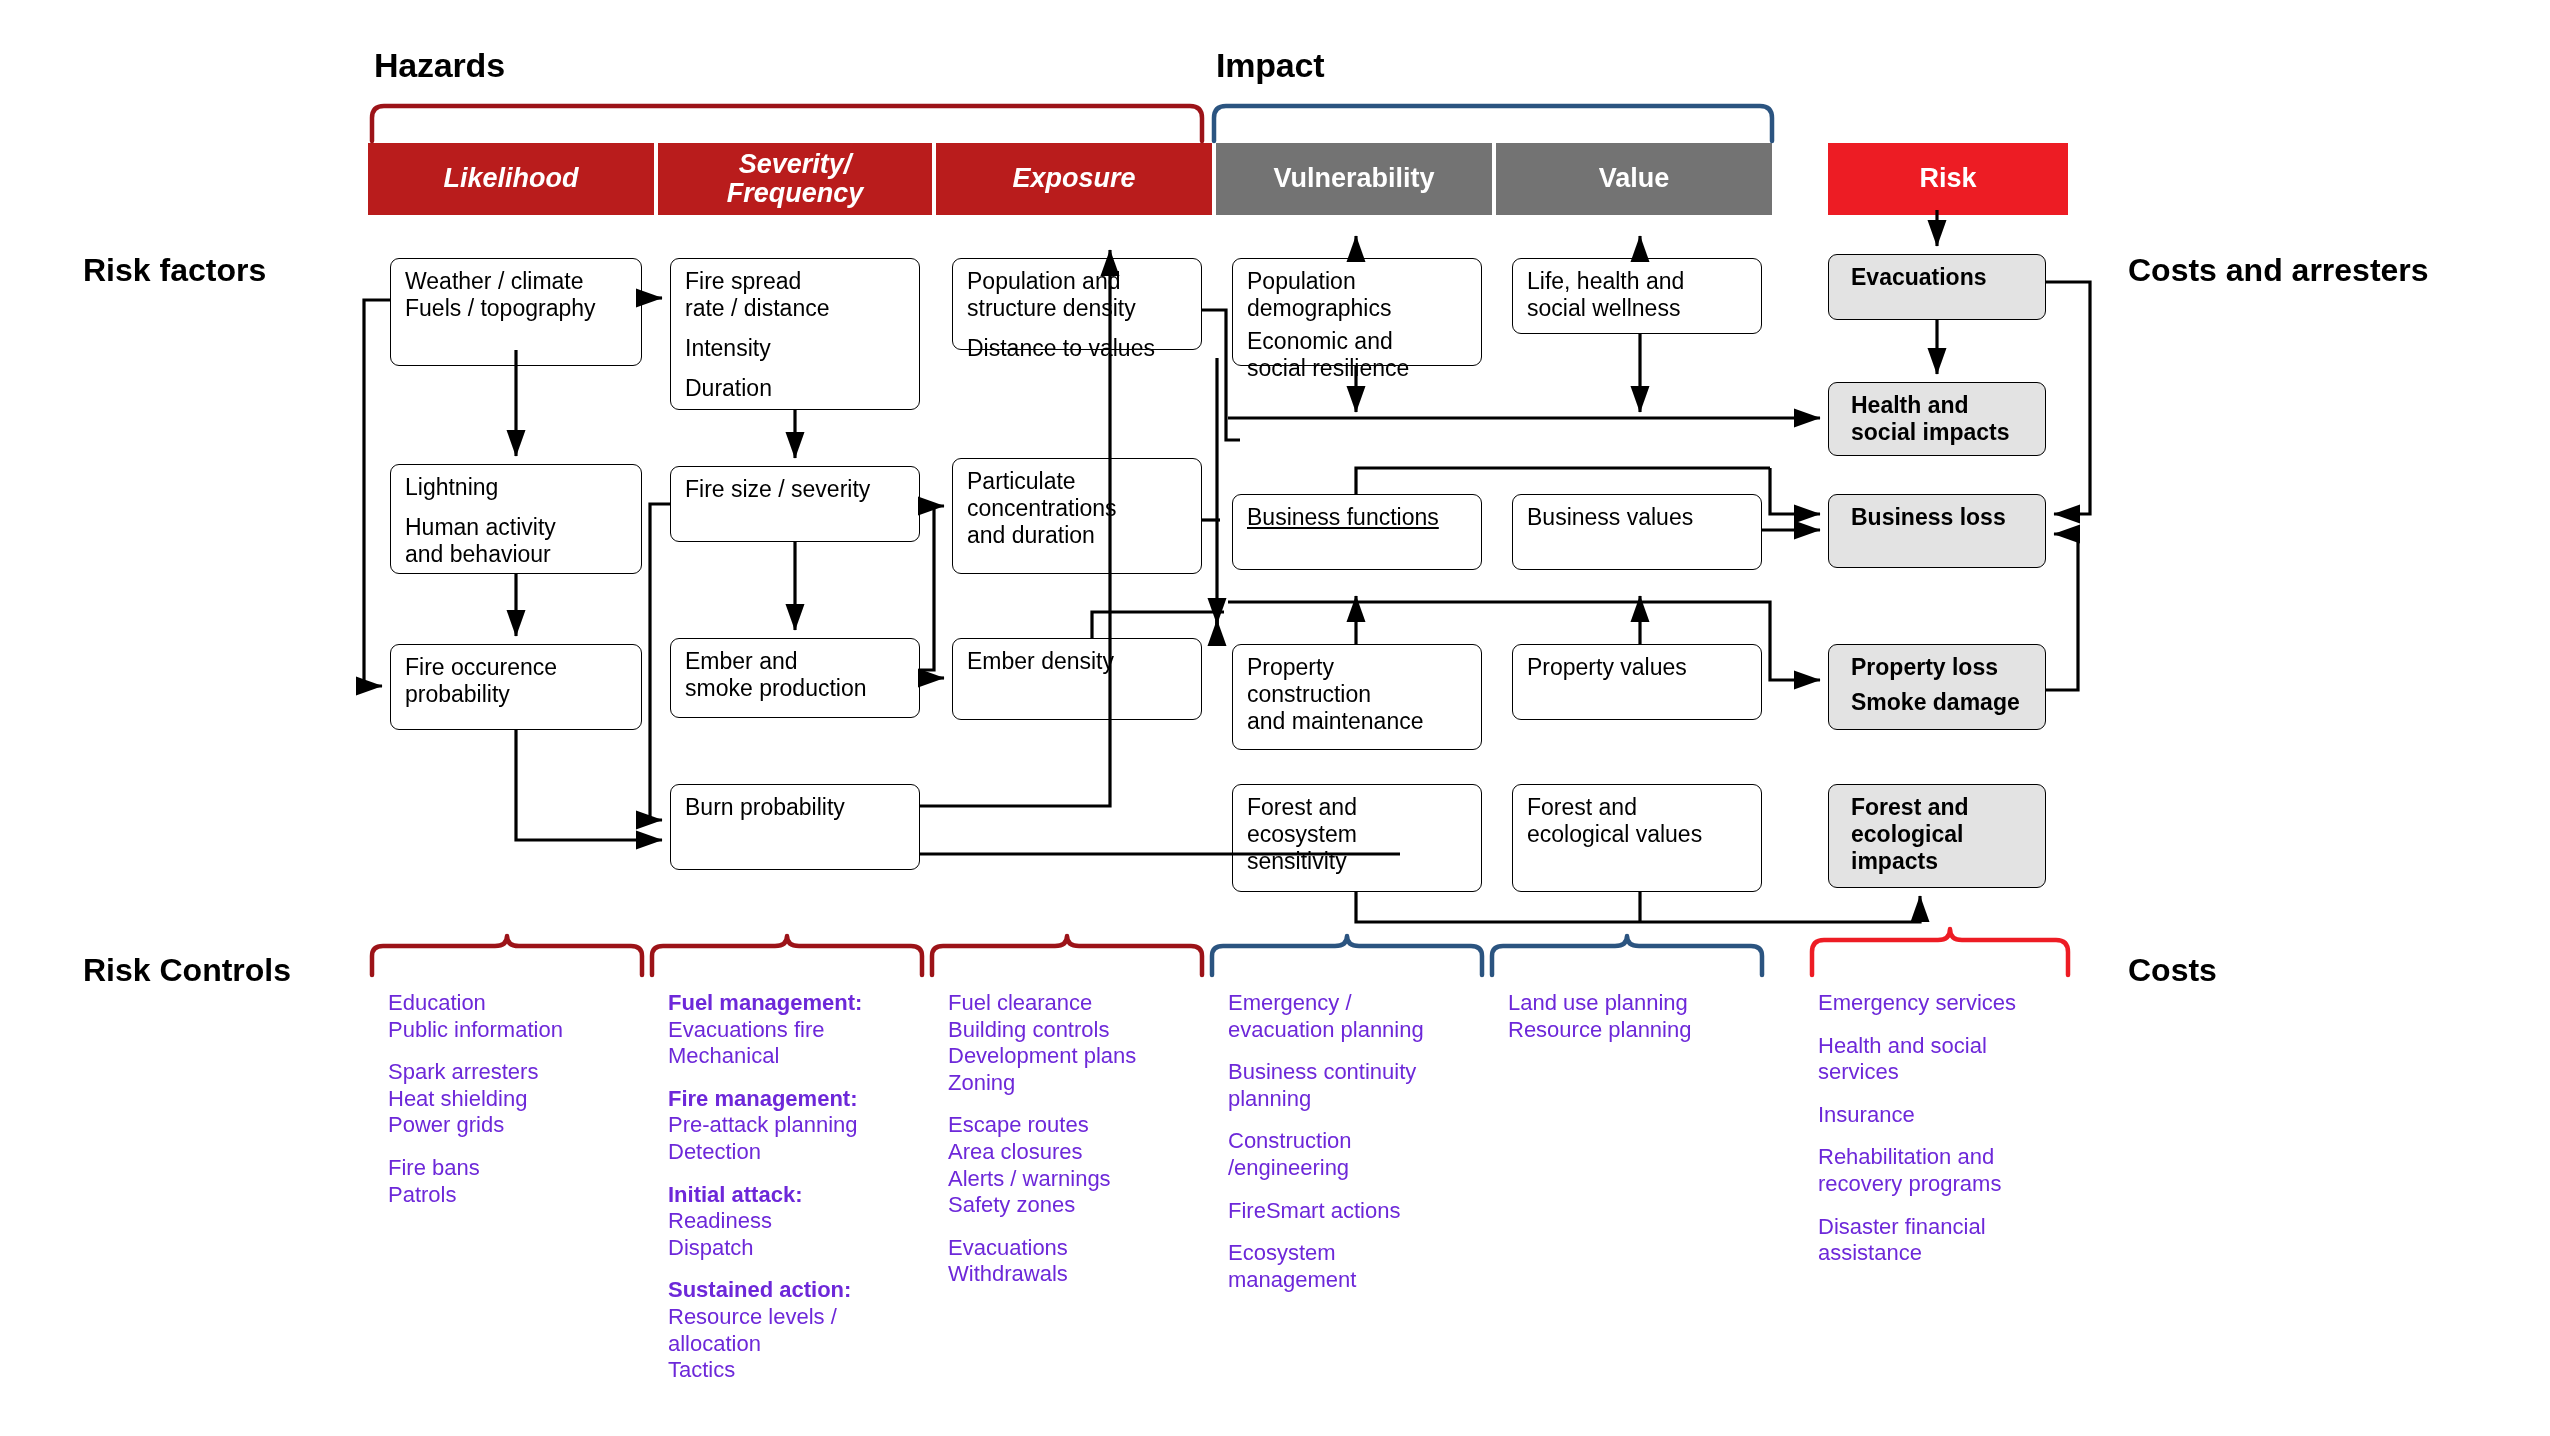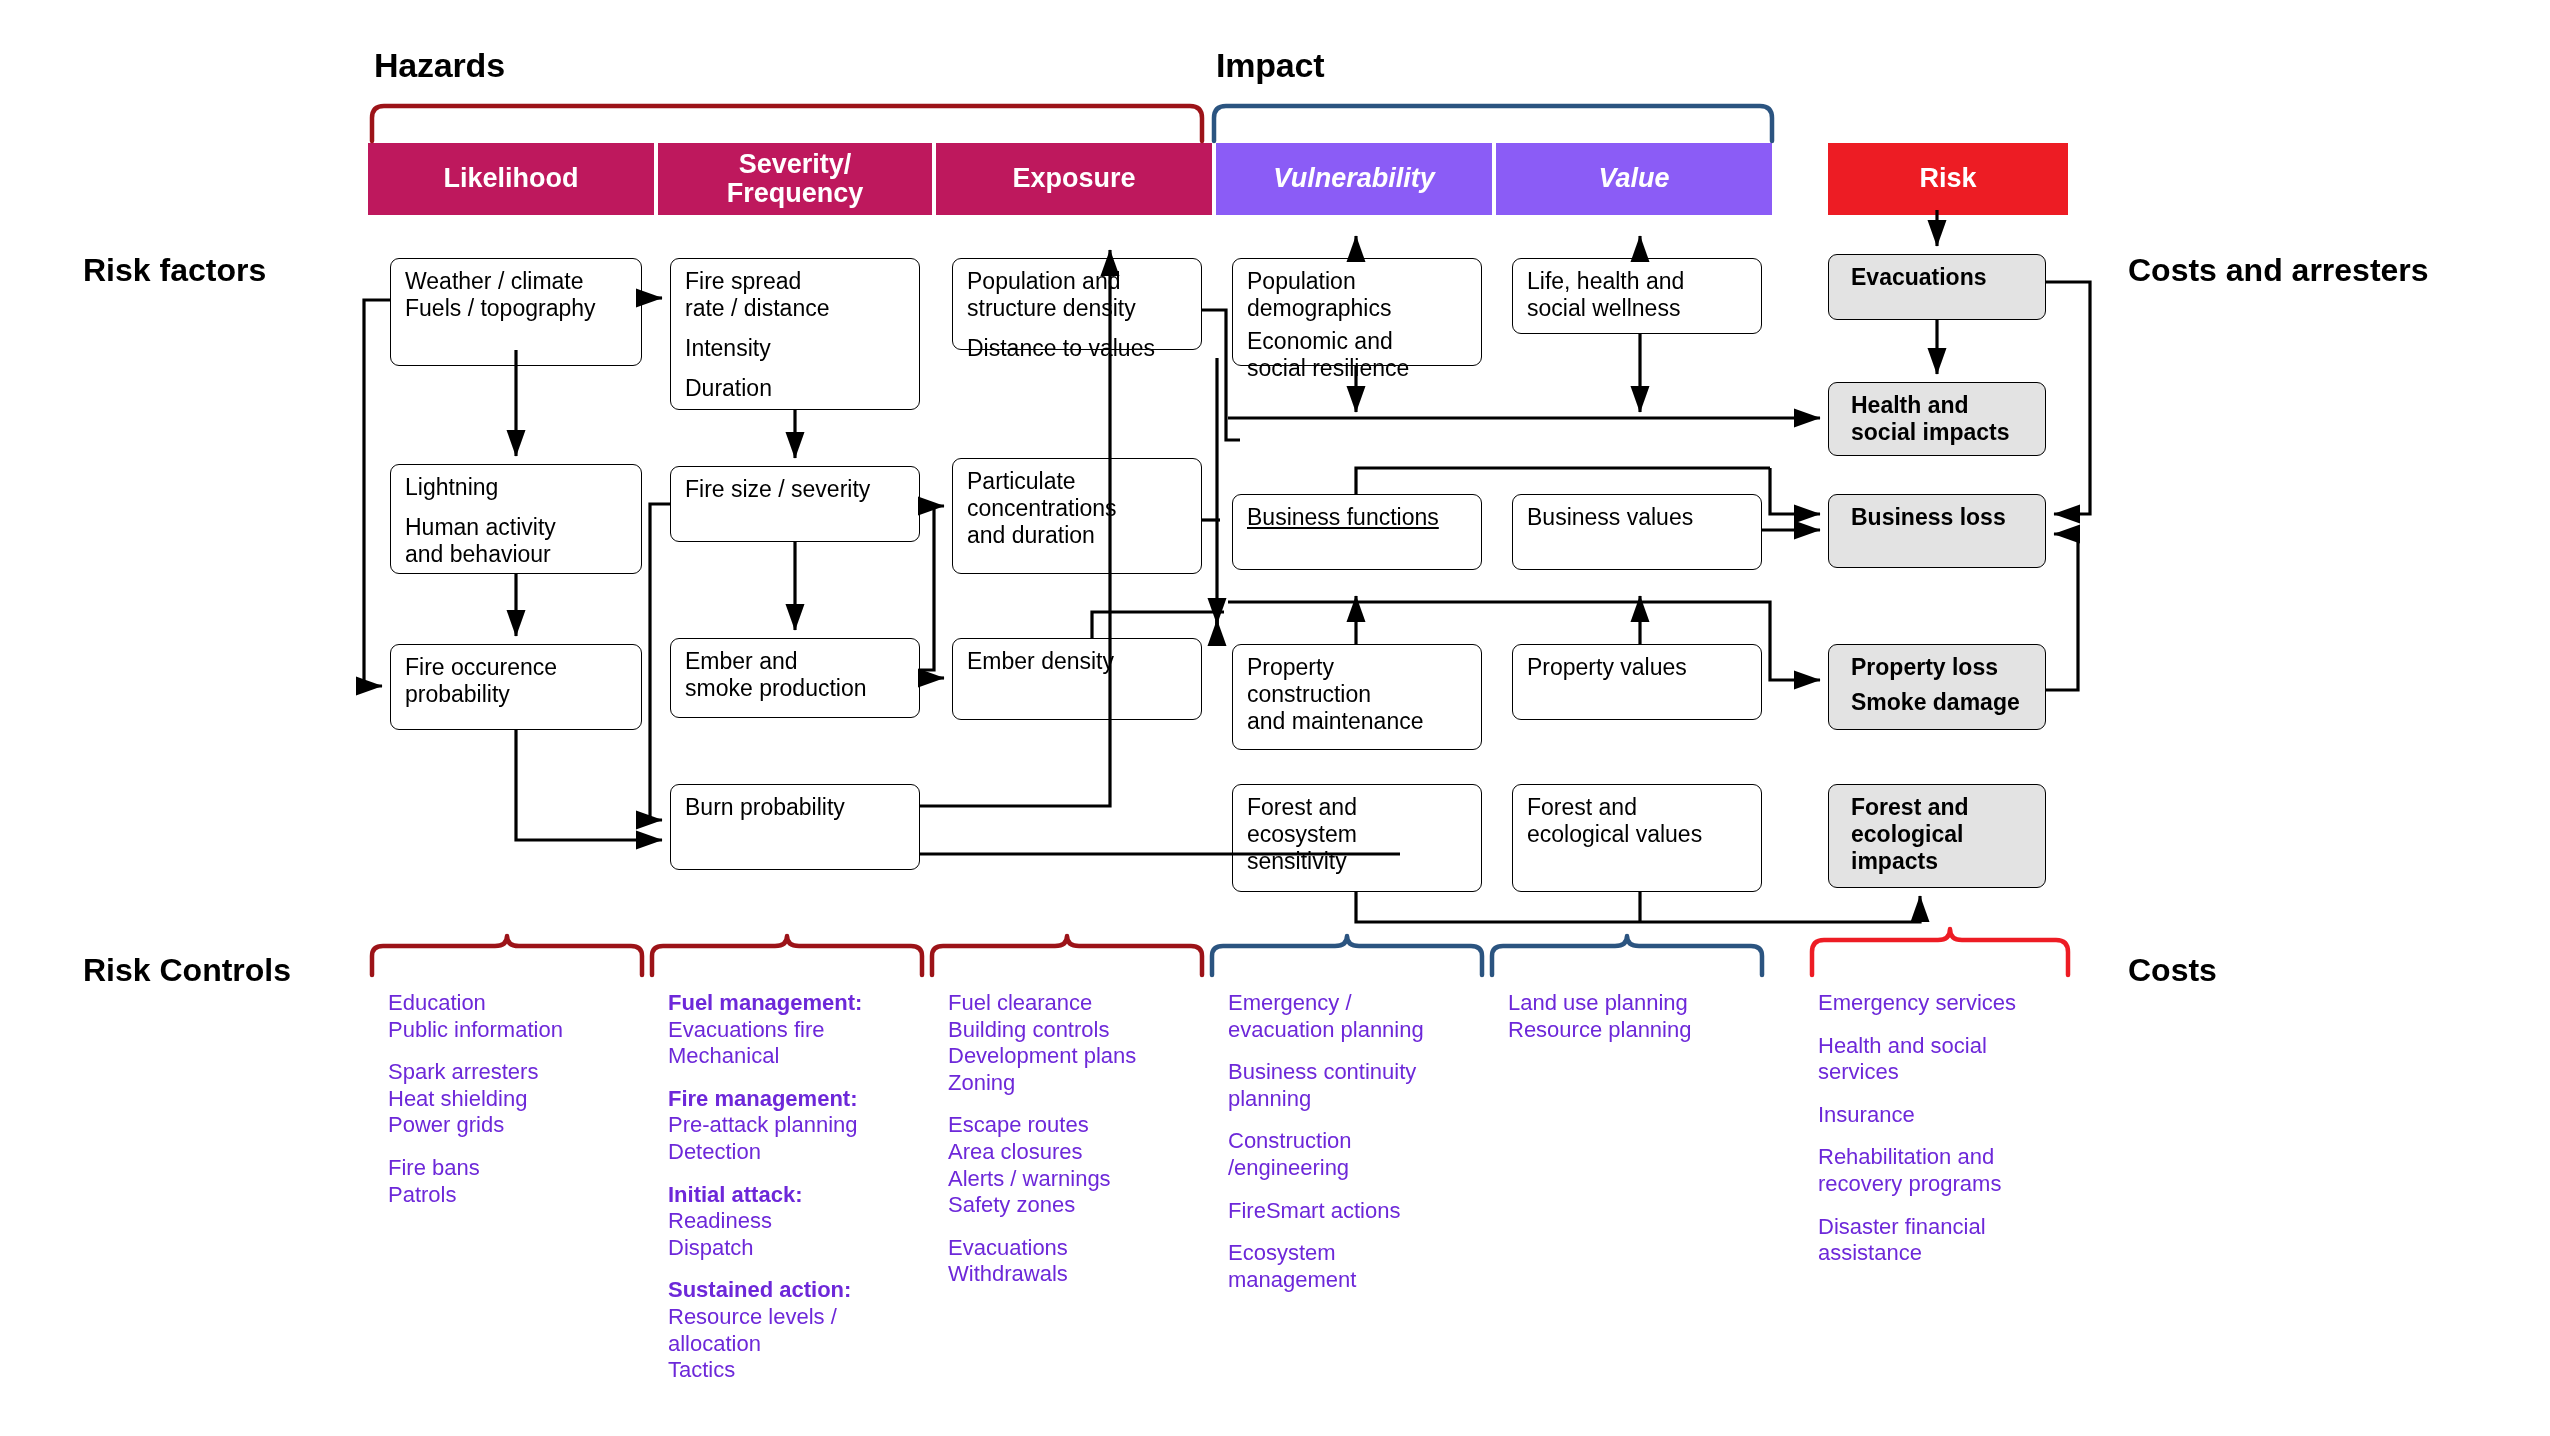--- a/index.html
+++ b/index.html
@@ -8,22 +8,22 @@
 
   .abs{position:absolute;}
 
   
   .sec-cap{font-weight:bold;font-size:34px;letter-spacing:-.2px;white-space:nowrap;}
   .side-cap{font-weight:bold;font-size:32px;white-space:nowrap;}
 
   
   .hdr{position:absolute;top:143px;height:72px;display:flex;align-items:center;justify-content:center;
        color:#fff;font-weight:bold;font-size:27px;text-align:center;line-height:1.08;box-sizing:border-box;}
-  .hdr.red{background:#be185d;}
-  .hdr.blue{background:#8b5cf6;font-style:italic;}
+  .hdr.red{background:#b91c1c;font-style:italic;}
+  .hdr.blue{background:#737373;}
   .hdr.brightred{background:#ED1C24;}
 
   
   .box{position:absolute;box-sizing:border-box;border:1.6px solid #000;border-radius:9px;background:#fff;
        padding:9px 12px 9px 14px;font-size:23px;line-height:1.18;color:#000;}
   .box.shaded{background:#E3E3E3;font-weight:bold;padding-left:22px;}
   .box p{margin:0;}
   .box p + p{margin-top:13px;}
   .box p.tight + p.tight{margin-top:0;}
 

